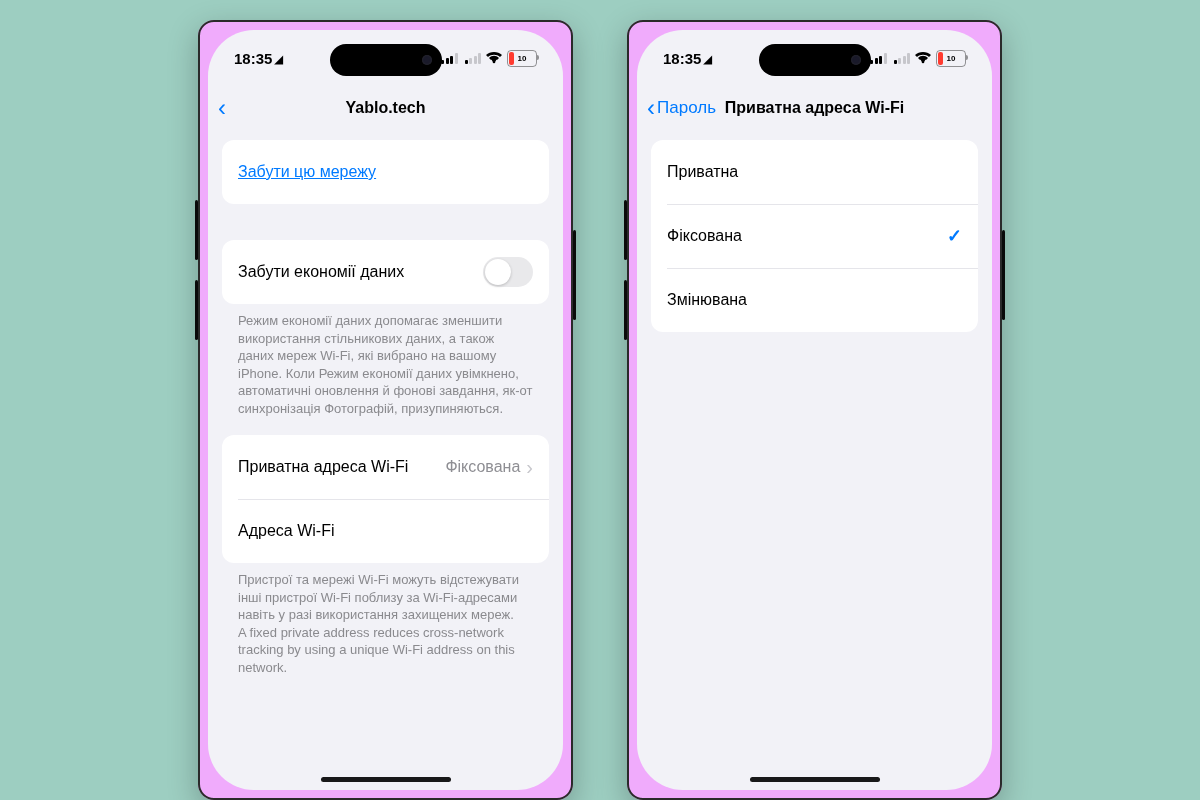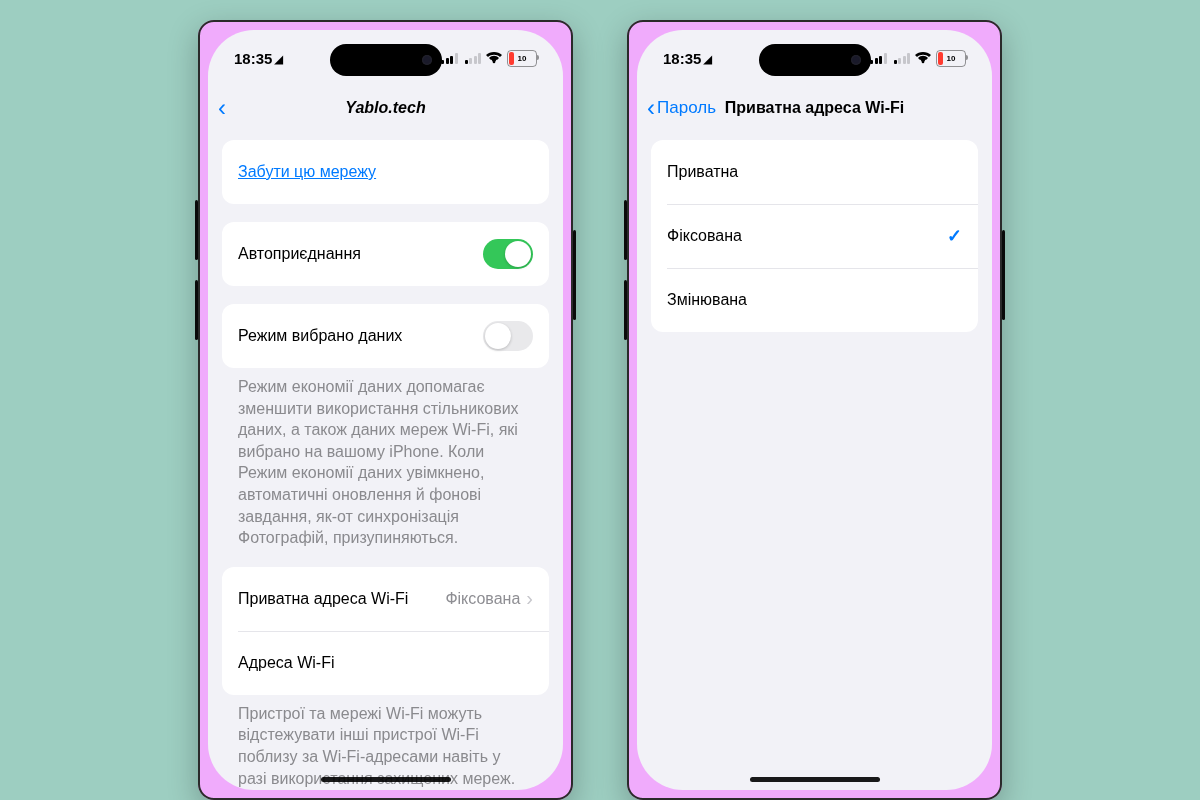--- a/index.html
+++ b/index.html
@@ -24,38 +24,38 @@
   .wifi{position:relative;width:16px;height:12px;}
   .wifi::before{content:"";position:absolute;left:2px;top:0;width:12px;height:12px;border:2px solid #000;border-bottom:none;border-left:none;border-right:none;border-radius:50% 50% 0 0;transform:rotate(0);clip-path:polygon(0 0,100% 0,50% 100%);}
   .batt{width:26px;height:13px;border:1px solid rgba(0,0,0,.4);border-radius:4px;position:relative;display:flex;align-items:center;padding:1px;}
   .batt::after{content:"";position:absolute;right:-3px;top:4px;width:2px;height:5px;background:rgba(0,0,0,.4);border-radius:0 2px 2px 0;}
   .batt .fill{width:20%;height:100%;background:#ff3b30;border-radius:2px;}
   .batt .num{position:absolute;left:0;right:0;text-align:center;font-size:8px;font-weight:700;color:#000;line-height:11px;}
   .nav{position:absolute;top:56px;left:0;right:0;height:44px;display:flex;align-items:center;background:#f2f2f7;z-index:3;}
   .nav .back{color:#007aff;font-size:17px;display:flex;align-items:center;padding-left:10px;min-width:86px;}
   .nav .back .chev{font-size:24px;font-weight:300;margin-right:2px;line-height:1;}
   .nav .title{position:absolute;left:0;right:0;text-align:center;font-size:16px;font-weight:700;color:#000;pointer-events:none;}
-  .nav .title.italic{font-style:italic;}
+  .nav .title.italic{}
   .content{position:absolute;top:100px;left:0;right:0;bottom:0;overflow:hidden;padding:10px 14px 0;}
   .group{background:#fff;border-radius:12px;margin-bottom:18px;overflow:hidden;}
   .row{min-height:44px;display:flex;align-items:center;padding:10px 16px;font-size:16px;color:#000;position:relative;}
   .row + .row::before{content:"";position:absolute;top:0;left:16px;right:0;height:1px;background:#e5e5ea;}
   .row.link{color:#007aff;text-decoration:underline;}
   .row .spacer{flex:1;}
   .row .value{color:#8e8e93;font-size:16px;}
   .row .chev-r{color:#c7c7cc;font-size:20px;margin-left:6px;font-weight:300;}
   .row .check{color:#007aff;font-size:18px;font-weight:600;}
   .toggle{width:50px;height:30px;border-radius:15px;position:relative;flex-shrink:0;}
   .toggle.on{background:#34c759;}
   .toggle.off{background:#e9e9eb;}
   .toggle .knob{width:26px;height:26px;background:#fff;border-radius:50%;position:absolute;top:2px;box-shadow:0 1px 3px rgba(0,0,0,.2);}
   .toggle.on .knob{right:2px;}
   .toggle.off .knob{left:2px;}
   .dots{color:#8e8e93;letter-spacing:2px;font-size:10px;}
-  .footer{font-size:16px;color:#8a8a8e;line-height:1.35;padding:0 16px;margin:-10px 0 18px;}
+  .footer{font-size:13px;color:#8a8a8e;line-height:1.35;padding:0 16px;margin:-10px 0 18px;}
   .home-ind{position:absolute;bottom:8px;left:50%;transform:translateX(-50%);width:130px;height:5px;background:#000;border-radius:3px;opacity:.9;}
 </style>
 </head>
 <body>
 
 <div class="stage">
 
   <div class="phone">
     <div class="btn-r"></div>
     <div class="screen">
@@ -94,32 +94,25 @@
           </div>
         <div class="title italic">Yablo.tech</div>
       </div>
       <div class="content">
 
         <div class="group">
           <div class="row link">Забути цю мережу</div>
         </div>
 
         <div class="group">
-          <div class="row">
-            <span>Автоприєднання</span>
-            <span class="spacer"></span>
-            <div class="toggle on">
-                <div class="knob"></div>
-              </div>
-          </div>
         </div>
 
         <div class="group">
           <div class="row">
-            <span>Режим вибрано даних</span>
+            <span>Забути економії даних</span>
             <span class="spacer"></span>
             <div class="toggle off">
                 <div class="knob"></div>
               </div>
           </div>
         </div>
         <div class="footer">Режим економії даних допомагає зменшити використання стільникових даних, а також даних мереж Wi-Fi, які вибрано на вашому iPhone. Коли Режим економії даних увімкнено, автоматичні оновлення й фонові завдання, як-от синхронізація Фотографій, призупиняються.</div>
 
         <div class="group">
           <div class="row">

